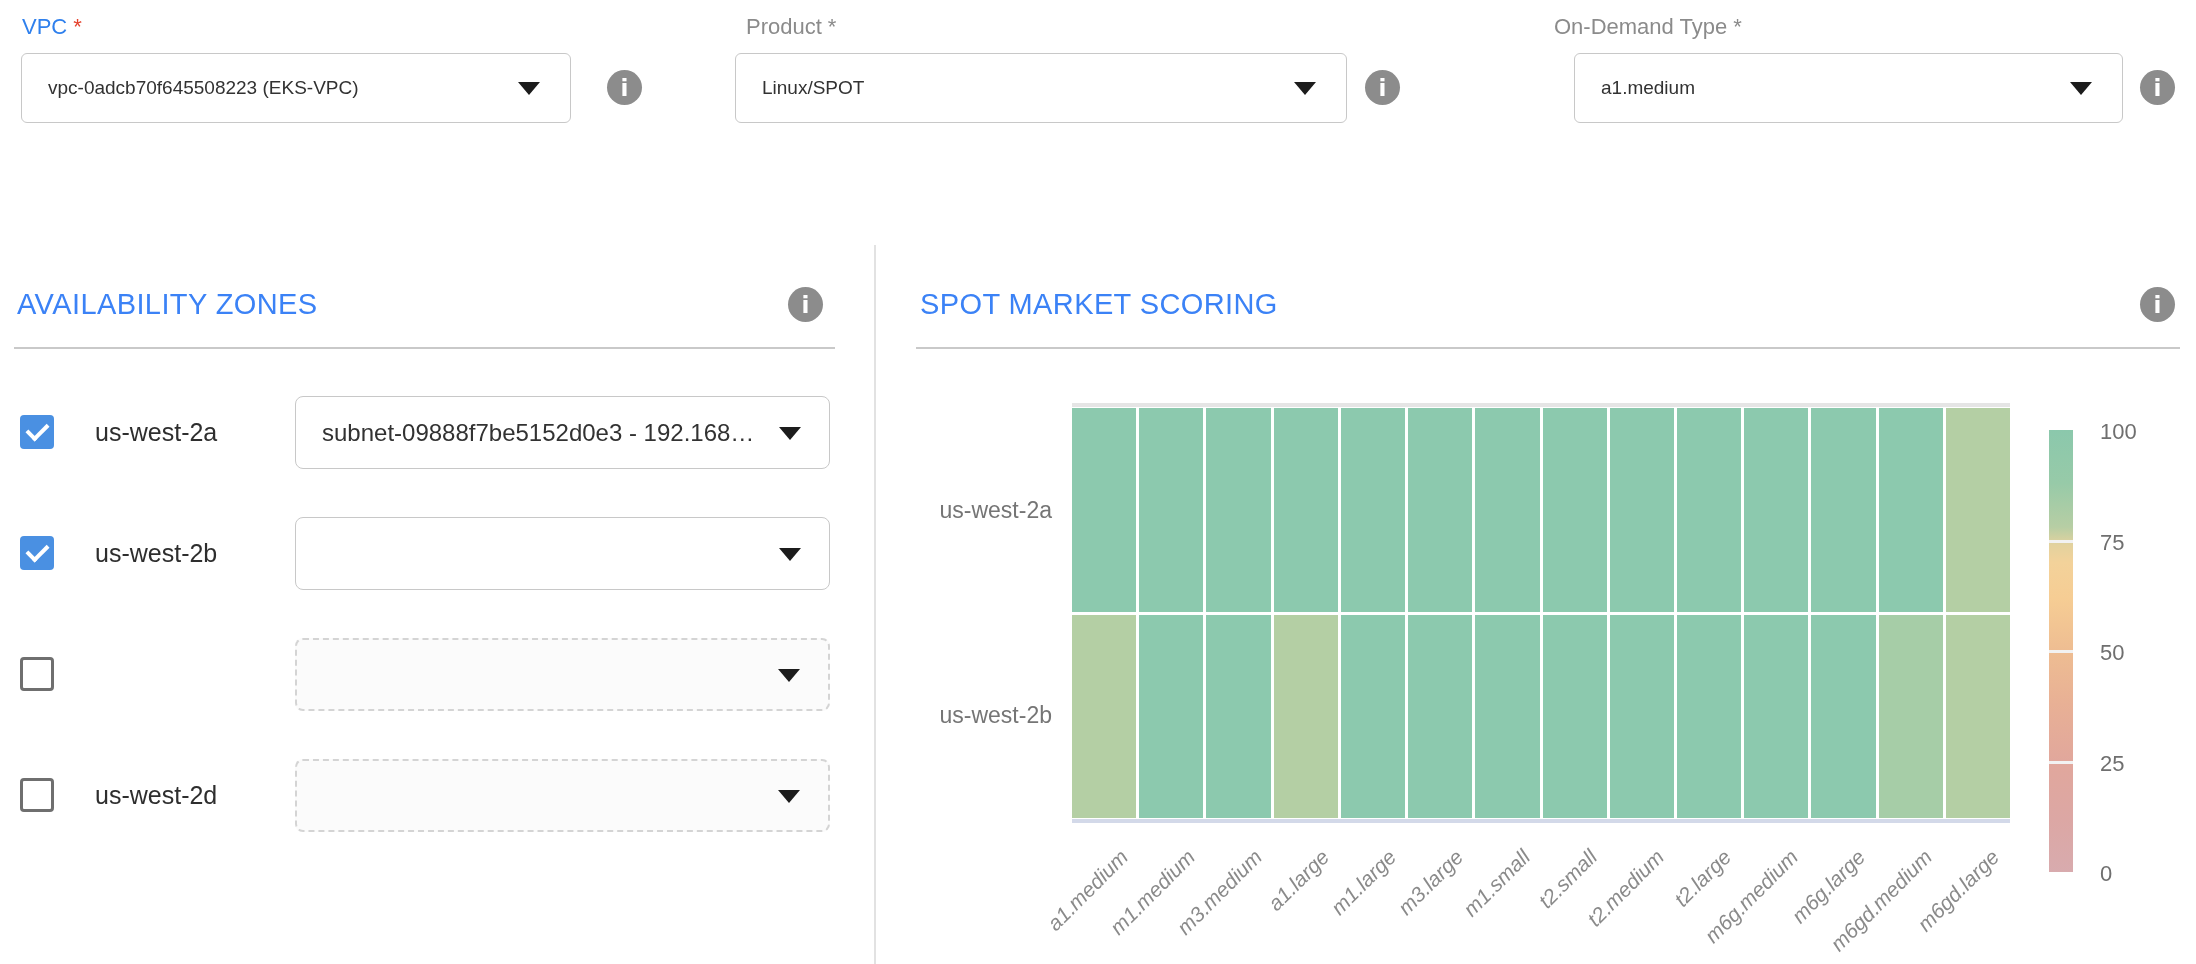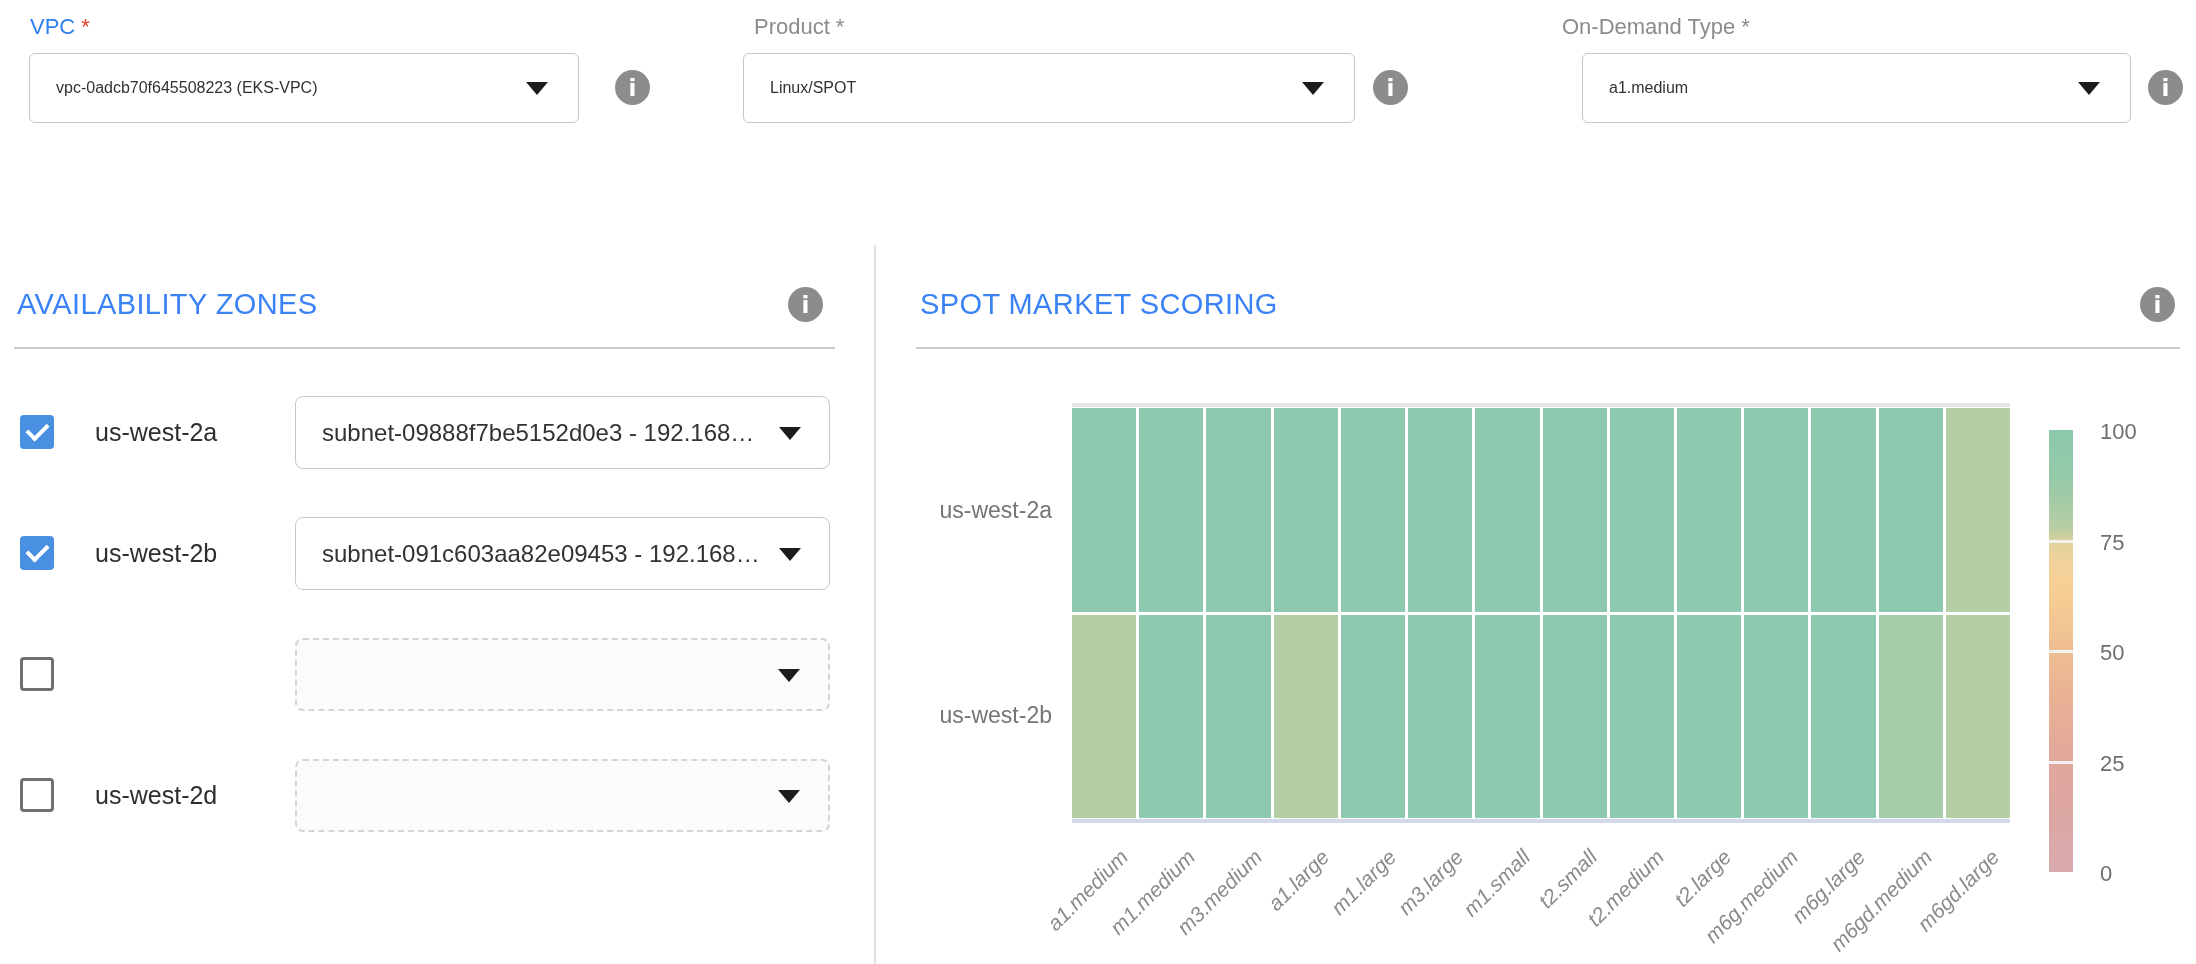--- a/index.html
+++ b/index.html
@@ -8,21 +8,21 @@
 
   .abs { position:absolute; }
 
   
   .field-label { font-size:22px; color:#8b8b8b; white-space:nowrap; }
   .field-label .req { margin-left:6px; }
   .field-label.vpc { color:#2f80ed; }
   .field-label.vpc .req { color:#e5432e; }
 
   .select-box { height:70px; border:1.5px solid #c8c8c8; border-radius:6px; background:#fff;
-                display:flex; align-items:center; padding:0 60px 0 26px; font-size:16px;
+                display:flex; align-items:center; padding:0 60px 0 26px; font-size:19px;
                 color:#323232; position:absolute; cursor:pointer; }
   .select-box .caret { position:absolute; right:30px; top:50%; margin-top:-6px; width:0; height:0;
                 border-left:11px solid transparent; border-right:11px solid transparent;
                 border-top:13px solid #1c1c1c; }
   .select-box .val { white-space:nowrap; overflow:hidden; }
 
   .info-icon { width:35px; height:35px; border-radius:50%; background:#8c8c8c; color:#fff;
                display:flex; align-items:center; justify-content:center; font-weight:bold;
                font-size:23px; font-family:"DejaVu Sans", sans-serif; cursor:pointer; position:absolute; }
 
@@ -62,21 +62,21 @@
              font-style:italic; transform-origin:0 0; transform:rotate(-45deg) translateX(-100%); }
 
   
   #legend-bar { position:absolute; left:2049px; top:430px; width:24px; height:442px; }
   .legend-tick { position:absolute; left:0; width:100%; height:3px; background:#f2f2f2; }
   .legend-label { position:absolute; left:2100px; width:70px; font-size:22px; color:#6f6f6f; }
 </style>
 </head>
 <body>
 
-<div class="abs" style="left:8px;top:0;width:1808px;height:140px;">
+<div class="abs" style="left:0;top:0;width:1808px;height:140px;">
 
   <div class="abs field-label vpc" style="left:22px;top:14px;">
     <span>VPC</span><span class="req">*</span>
   </div>
   <div class="select-box" style="left:21px;top:53px;width:550px;">
     <span class="val">vpc-0adcb70f645508223 (EKS-VPC)</span>
     <span class="caret"></span>
   </div>
   <div class="info-icon" style="left:607px;top:70px;">i</div>
 
@@ -112,21 +112,20 @@
     <div class="subnet-dd">
       <span class="val">subnet-09888f7be5152d0e3 - 192.168…</span>
       <span class="caret"></span>
     </div>
   </div>
 
   <div class="az-row" style="top:517px;">
     <div class="checkbox checked"></div>
     <div class="zone-label">us-west-2b</div>
     <div class="subnet-dd">
-      <span class="val">subnet-091c603aa82e09453 - 192.168…</span>
       <span class="caret"></span>
     </div>
   </div>
 
   <div class="az-row" style="top:638px;">
     <div class="checkbox"></div>
     <div class="subnet-dd empty">
       <span class="val"></span>
       <span class="caret"></span>
     </div>

